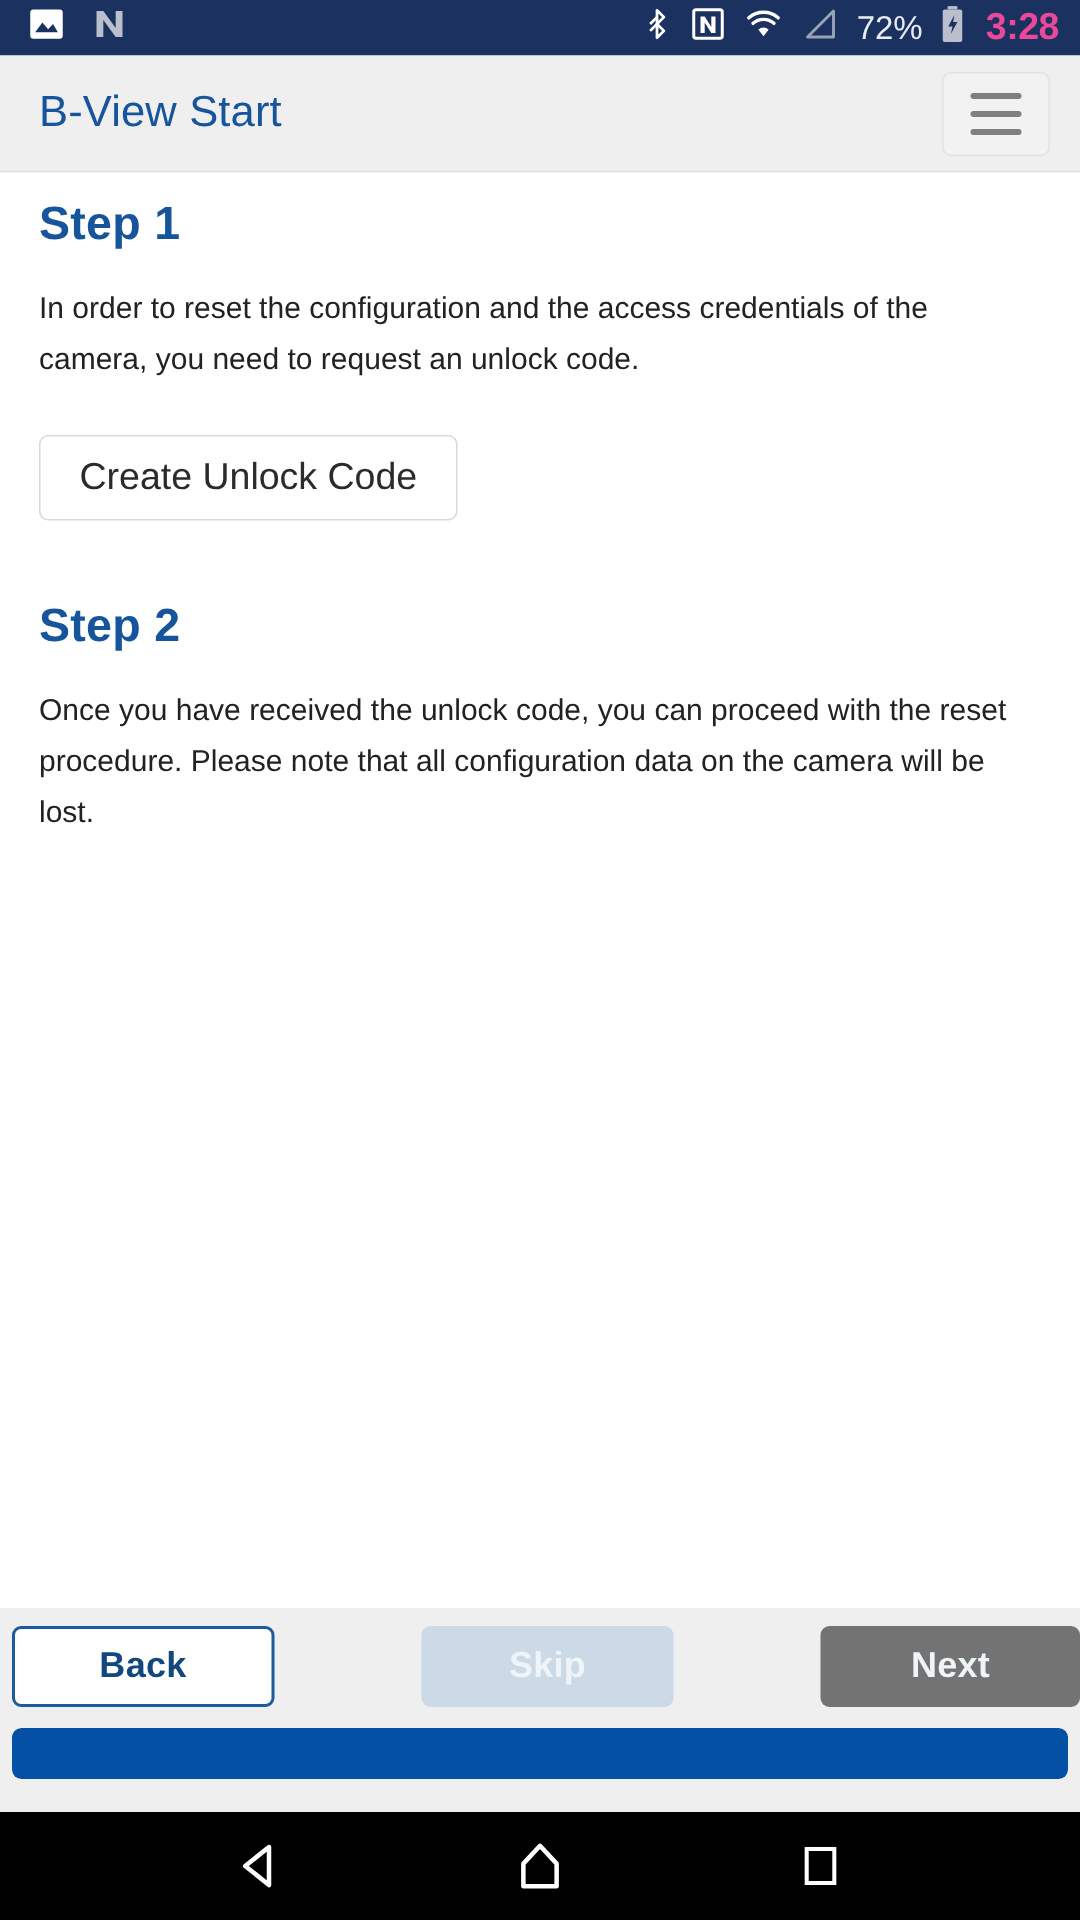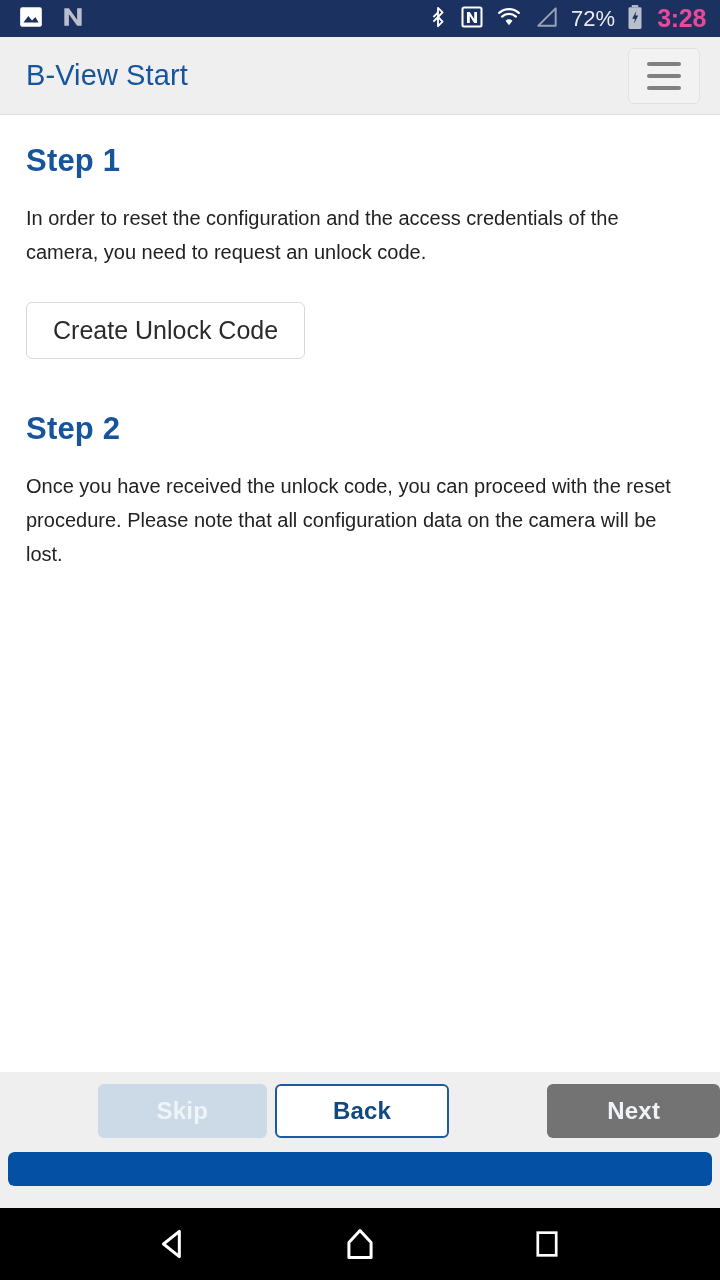--- a/index.html
+++ b/index.html
@@ -90,21 +90,21 @@
     width: 34px;
     height: 4px;
     border-radius: 2px;
     background: #808080;
   }
 
   
   .content {
     flex: 1 1 auto;
     background: #ffffff;
-    padding: 28px 26px 0 26px;
+    padding: 16px 26px 0 26px;
     overflow: hidden;
   }
   .step-heading {
     color: #16549c;
     font-size: 31px;
     font-weight: 700;
     letter-spacing: 0.2px;
     margin-bottom: 22px;
   }
   .step-2-heading { margin-top: 0; }
@@ -287,22 +287,22 @@
 
     <div>
       <div class="step-heading step-2-heading">Step 2</div>
       <div class="step-text">Once you have received the unlock code, you can proceed with the reset procedure. Please note that all configuration data on the camera will be lost.</div>
     </div>
 
   </div>
 
   <div class="footer">
     <div class="nav-row">
+      <button class="nav-btn btn-back">Back</button>
       <button class="nav-btn btn-skip">Skip</button>
-      <button class="nav-btn btn-back">Back</button>
       <button class="nav-btn btn-next">Next</button>
     </div>
     <div class="progress-track">
       <div class="progress-fill" id="progress-fill" style="width: 100%; background: rgb(4, 80, 165);"></div>
     </div>
     <div class="footer-pad"></div>
   </div>
 
   <div class="navbar">
     <span class="nav-icon">

